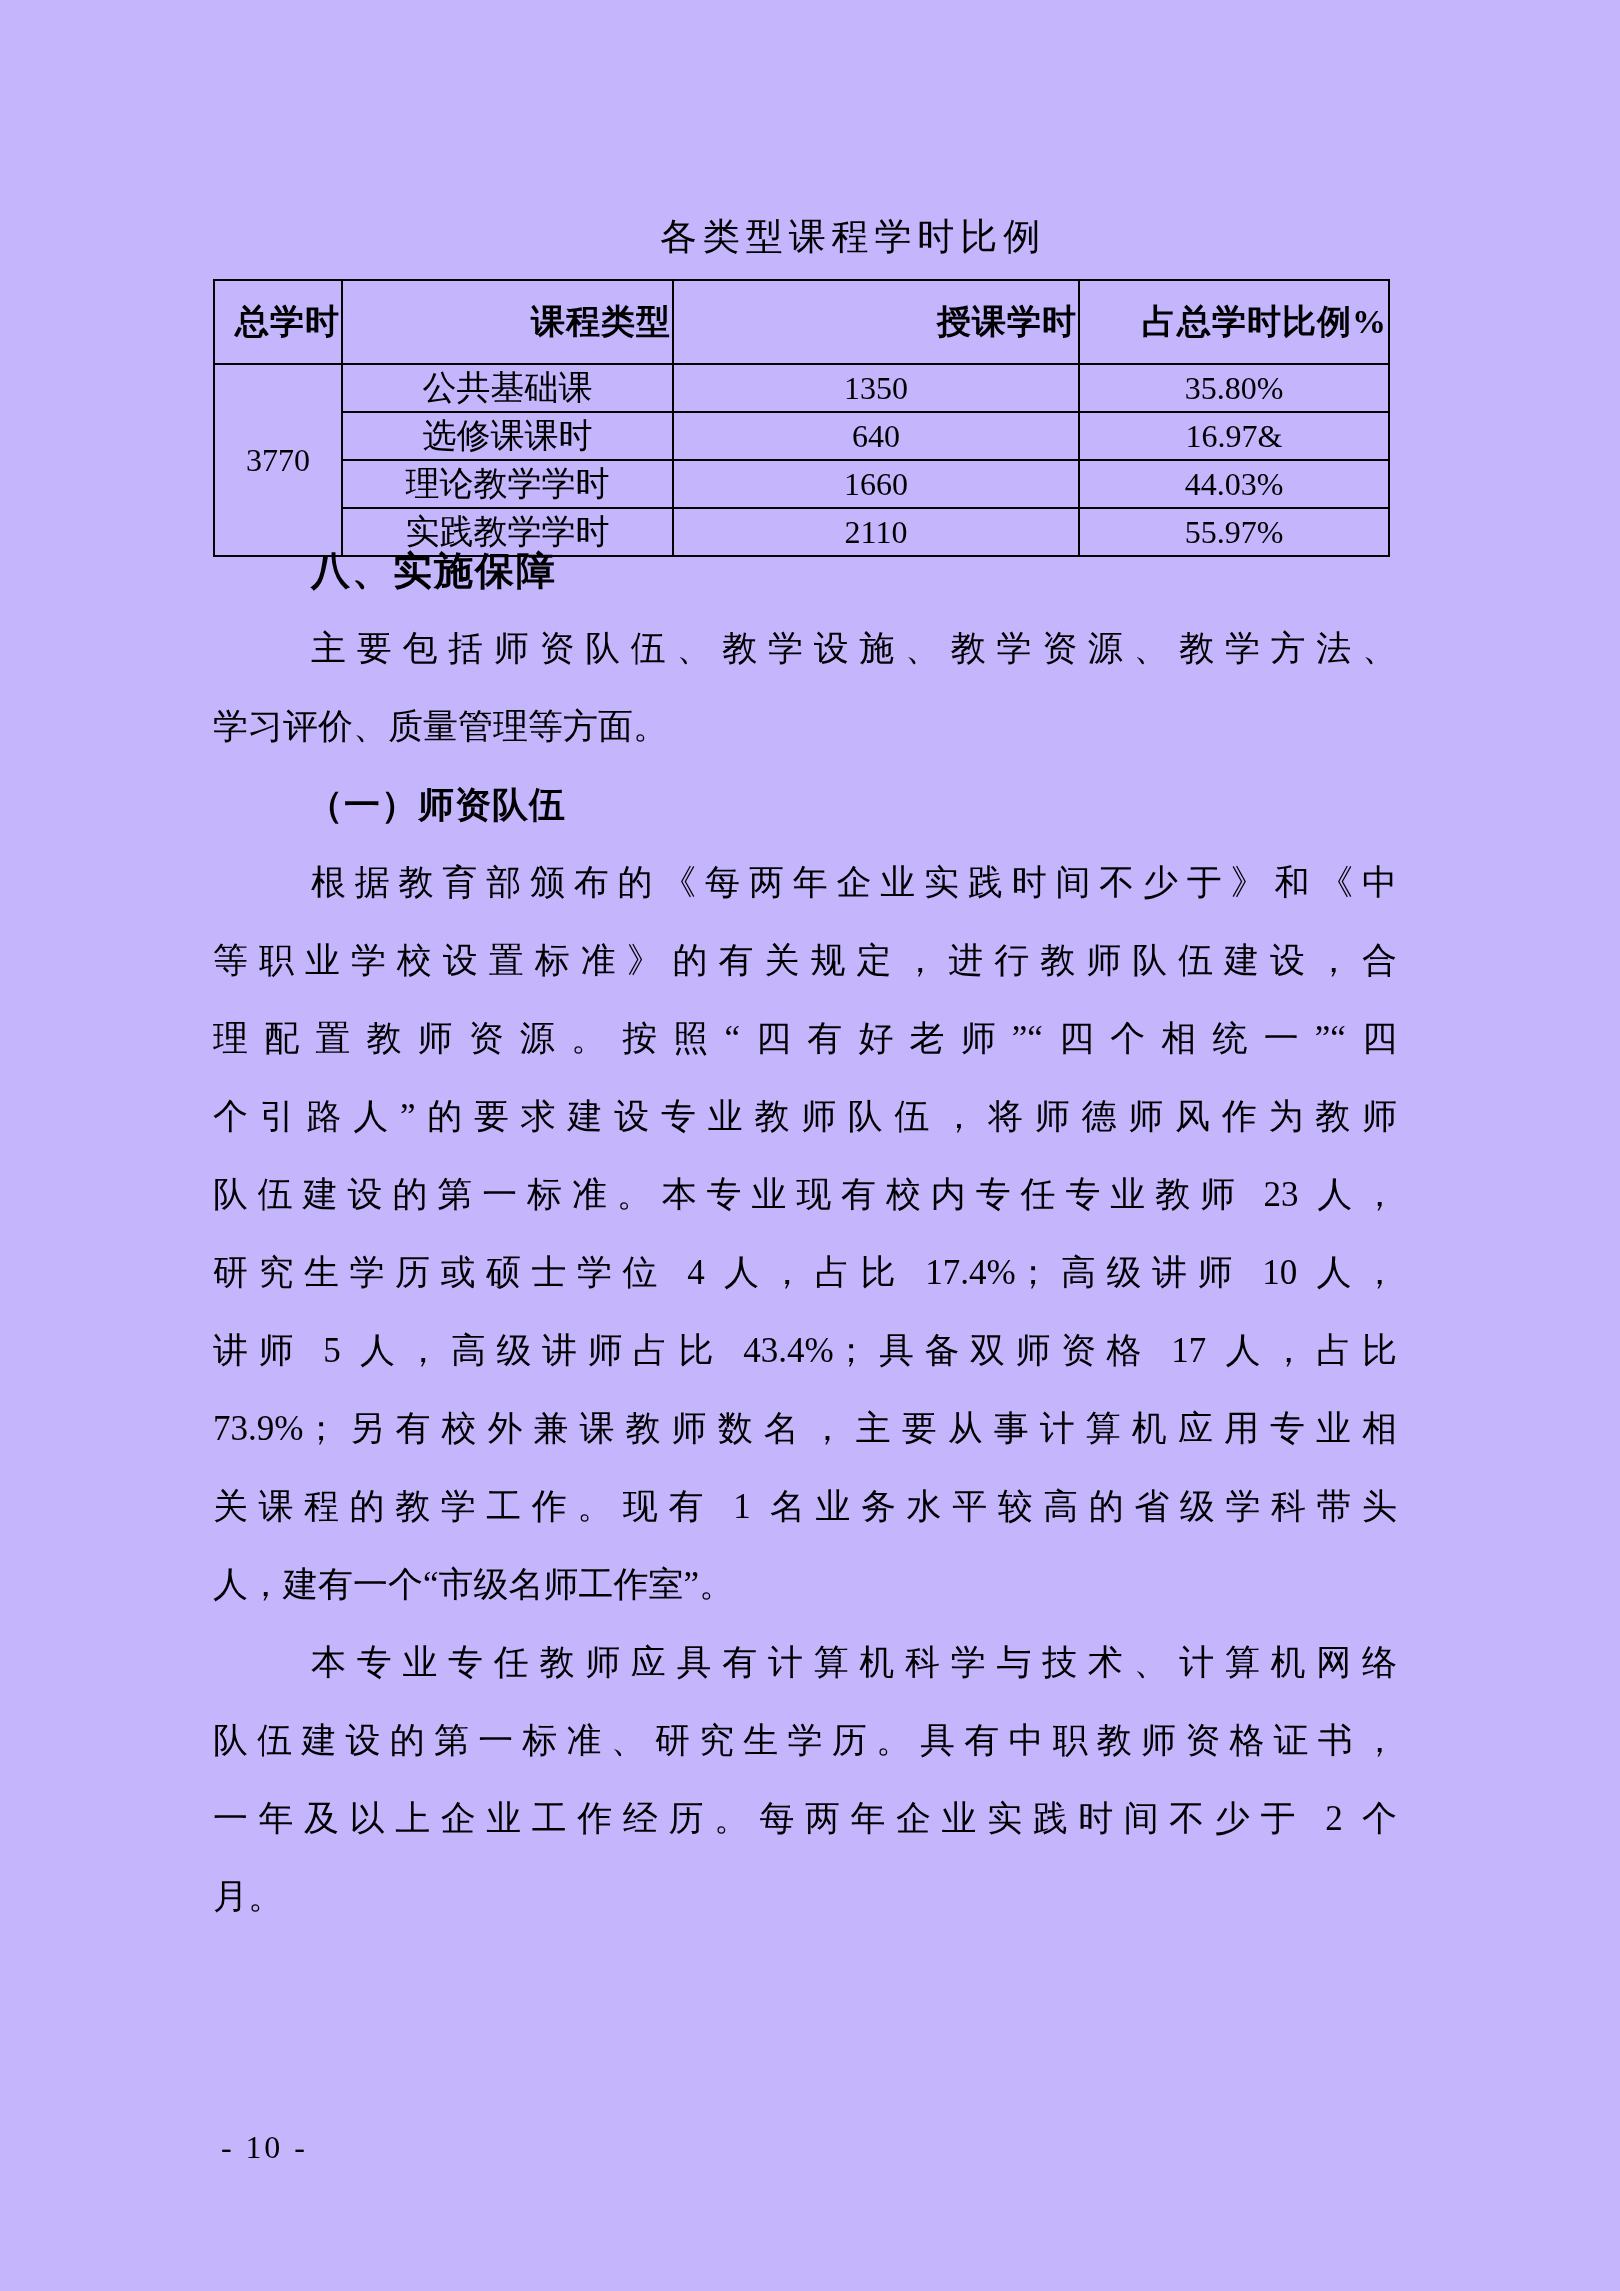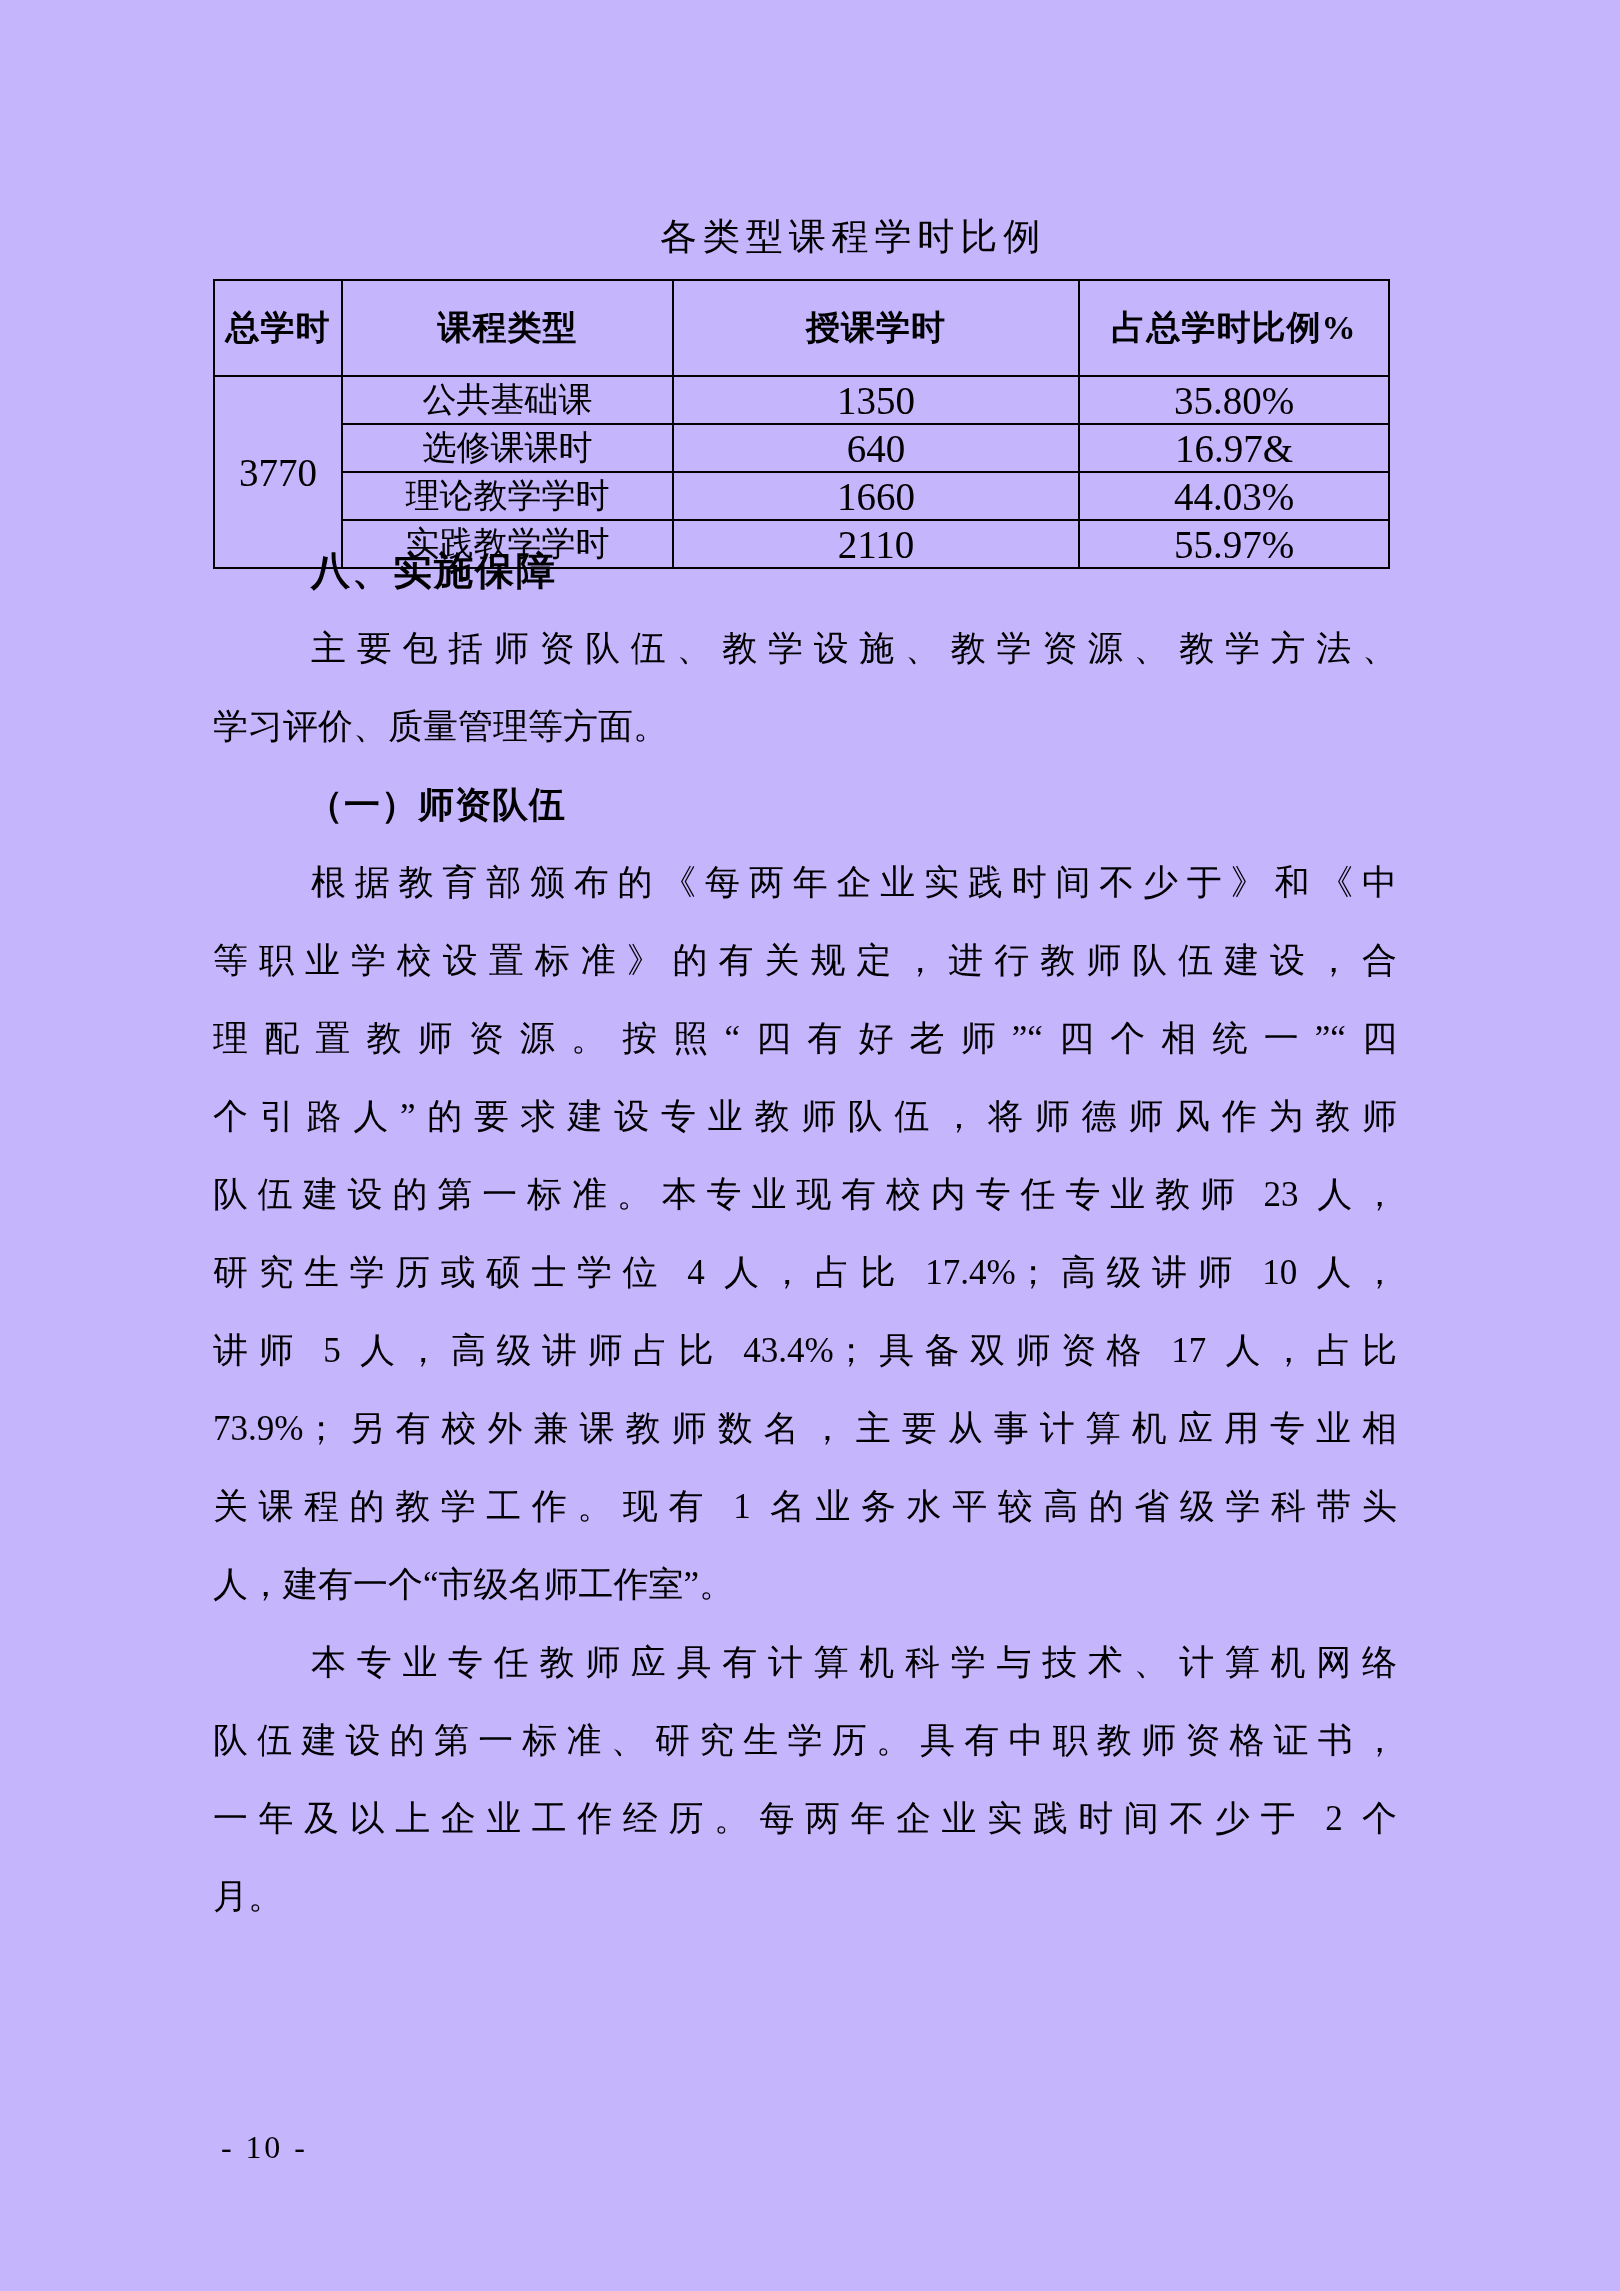--- a/index.html
+++ b/index.html
@@ -36,39 +36,39 @@
     width: 1175px;
     border-collapse: collapse;
     table-layout: fixed;
     border: 2.9px solid #000;
   }
   .course-table col.c1 { width: 128px; }
   .course-table col.c2 { width: 331px; }
   .course-table col.c3 { width: 406px; }
   .course-table col.c4 { width: 310px; }
   .course-table th {
-    height: 96px;
+    height: 84px;
     border: 2px solid #000;
     border-bottom: 2.9px solid #000;
     font-size: 34px;
     font-weight: 700;
-    text-align: center;
+    text-align: right;
     vertical-align: middle;
     letter-spacing: 1px;
   }
   .course-table td {
     height: 43px;
     border: 2px solid #000;
     text-align: center;
     vertical-align: middle;
     padding: 0;
     margin-top: 14px;
   }
   .course-table td.type { font-size: 34px; }
-  .course-table td.num  { font-size: 39px; }
+  .course-table td.num  { font-size: 32px; }
 
   
   .body-text {
     position: absolute;
     left: 213px;
     top: 532px;
     width: 1184px;
     font-size: 35px;
   }
   .line { height: 78px; line-height: 78px; }

